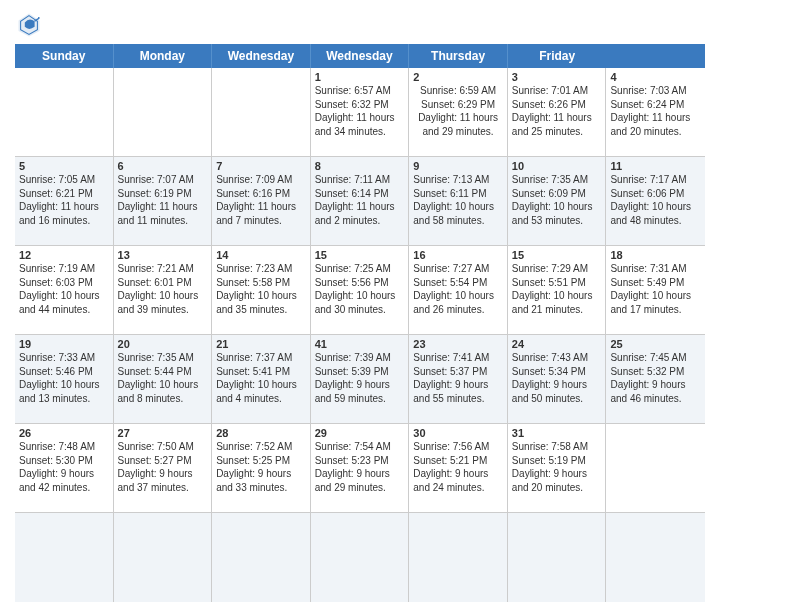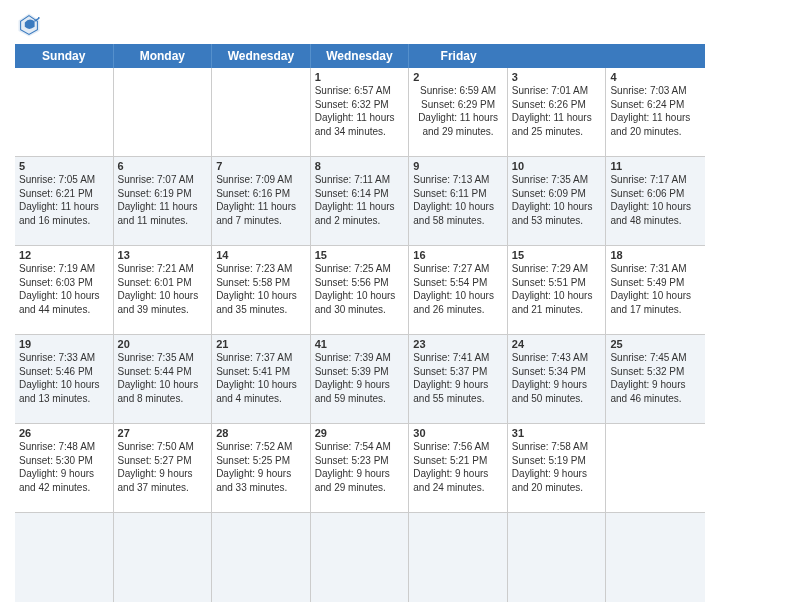--- a/index.html
+++ b/index.html
@@ -138,20 +138,21 @@
       <div class="location"></div>
     </div>
   </div>
 
   <div class="calendar">
     <div class="cal-header">
     <div class="cal-header-cell">Sunday</div>
         <div class="cal-header-cell">Monday</div>
         <div class="cal-header-cell">Wednesday</div>
         <div class="cal-header-cell">Wednesday</div>
+        <div class="cal-header-cell">Thursday</div>
         <div class="cal-header-cell">Friday</div>
       </div>
     <div class="cal-body">
     <div class="cal-row">
           <div class="cal-cell empty"></div>
           <div class="cal-cell empty"></div>
           <div class="cal-cell empty"></div>
           <div class="cal-cell">
             <span class="day-num">1</span>
             <div class="cell-text" style="white-space: pre-line;">Sunrise: 6:57 AM

